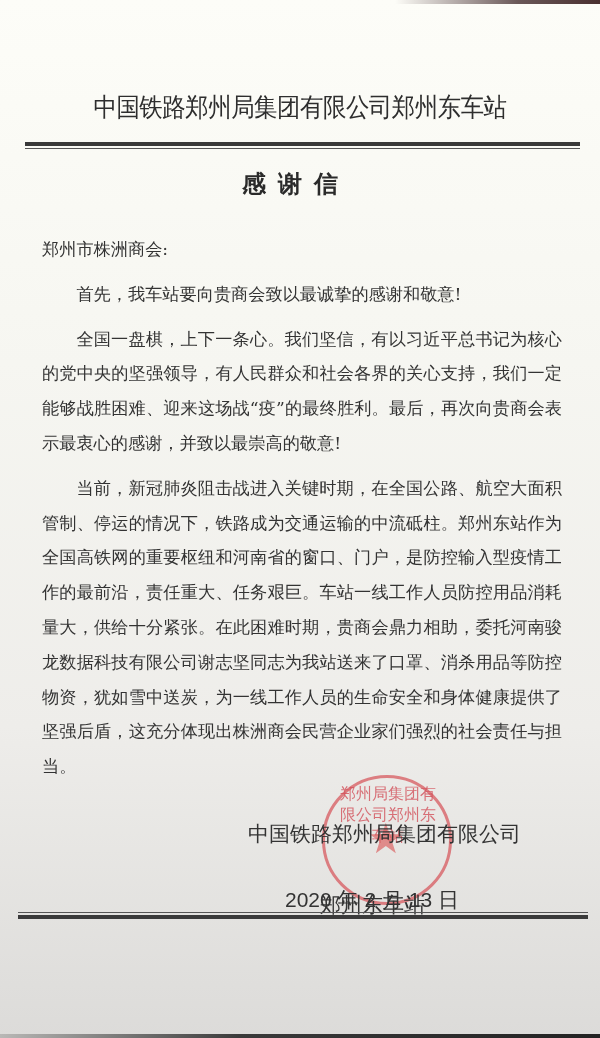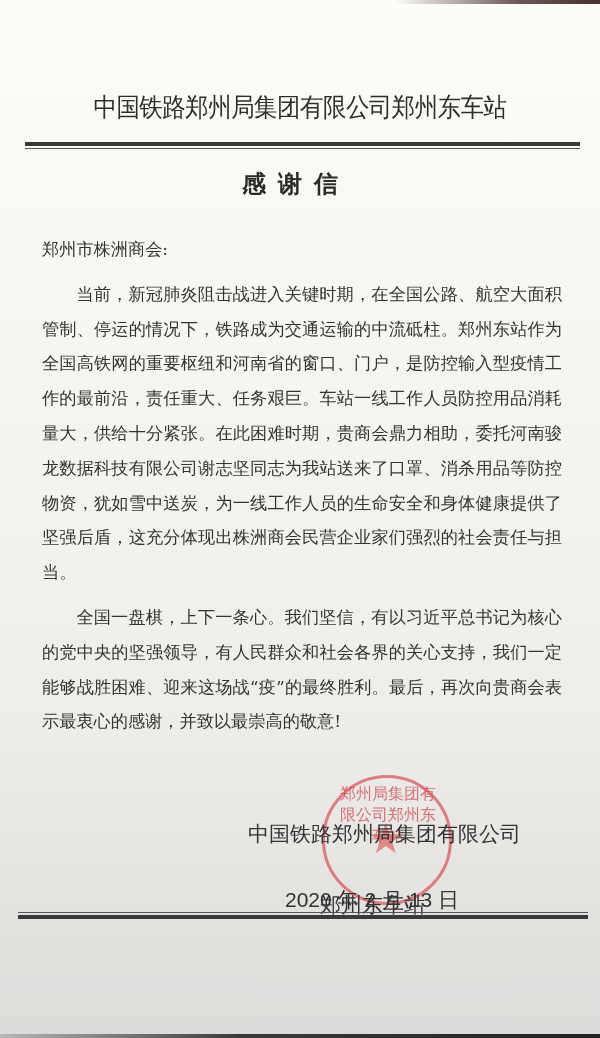--- a/index.html
+++ b/index.html
@@ -76,22 +76,23 @@
 <div class="rule-top" style="top:142px;">
   <div class="rule-thick"></div>
   <div style="height:2px"></div>
   <div class="rule-thin"></div>
 </div>
 
 <div class="title">感谢信</div>
 
 <div class="body-text">
   <p>郑州市株洲商会:</p>
+  <p class="indent">首先，我车站要向贵商会致以最诚挚的感谢和敬意!</p>
+  <p class="indent">全国一盘棋，上下一条心。我们坚信，有以习近平总书记为核心的党中央的坚强领导，有人民群众和社会各界的关心支持，我们一定能够战胜困难、迎来这场战“疫”的最终胜利。最后，再次向贵商会表示最衷心的感谢，并致以最崇高的敬意!</p>
   <p class="indent">当前，新冠肺炎阻击战进入关键时期，在全国公路、航空大面积管制、停运的情况下，铁路成为交通运输的中流砥柱。郑州东站作为全国高铁网的重要枢纽和河南省的窗口、门户，是防控输入型疫情工作的最前沿，责任重大、任务艰巨。车站一线工作人员防控用品消耗量大，供给十分紧张。在此困难时期，贵商会鼎力相助，委托河南骏龙数据科技有限公司谢志坚同志为我站送来了口罩、消杀用品等防控物资，犹如雪中送炭，为一线工作人员的生命安全和身体健康提供了坚强后盾，这充分体现出株洲商会民营企业家们强烈的社会责任与担当。</p>
-  <p class="indent">全国一盘棋，上下一条心。我们坚信，有以习近平总书记为核心的党中央的坚强领导，有人民群众和社会各界的关心支持，我们一定能够战胜困难、迎来这场战“疫”的最终胜利。最后，再次向贵商会表示最衷心的感谢，并致以最崇高的敬意!</p>
 </div>
 
 <div class="seal">
   <div class="seal-text">郑州局集团有限公司郑州东车站</div>
   <div class="seal-star">★</div>
 </div>
 
 <div class="sig sig-org">中国铁路郑州局集团有限公司</div>
 <div class="sig sig-station">郑州东车站</div>
 <div class="sig sig-date">2020 年 2 月 13 日</div>

